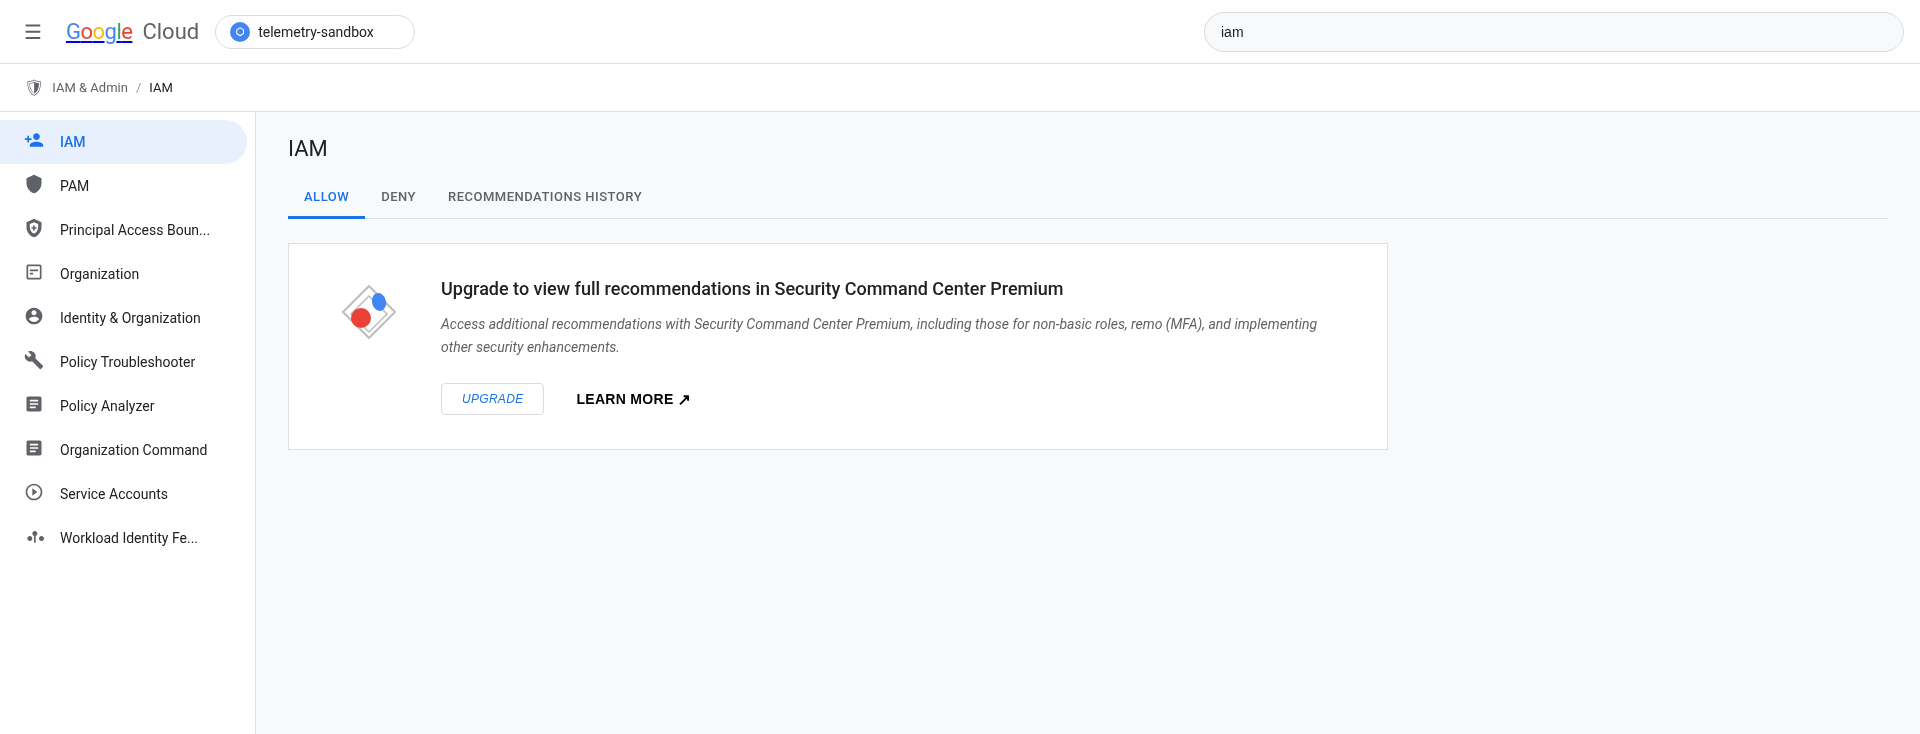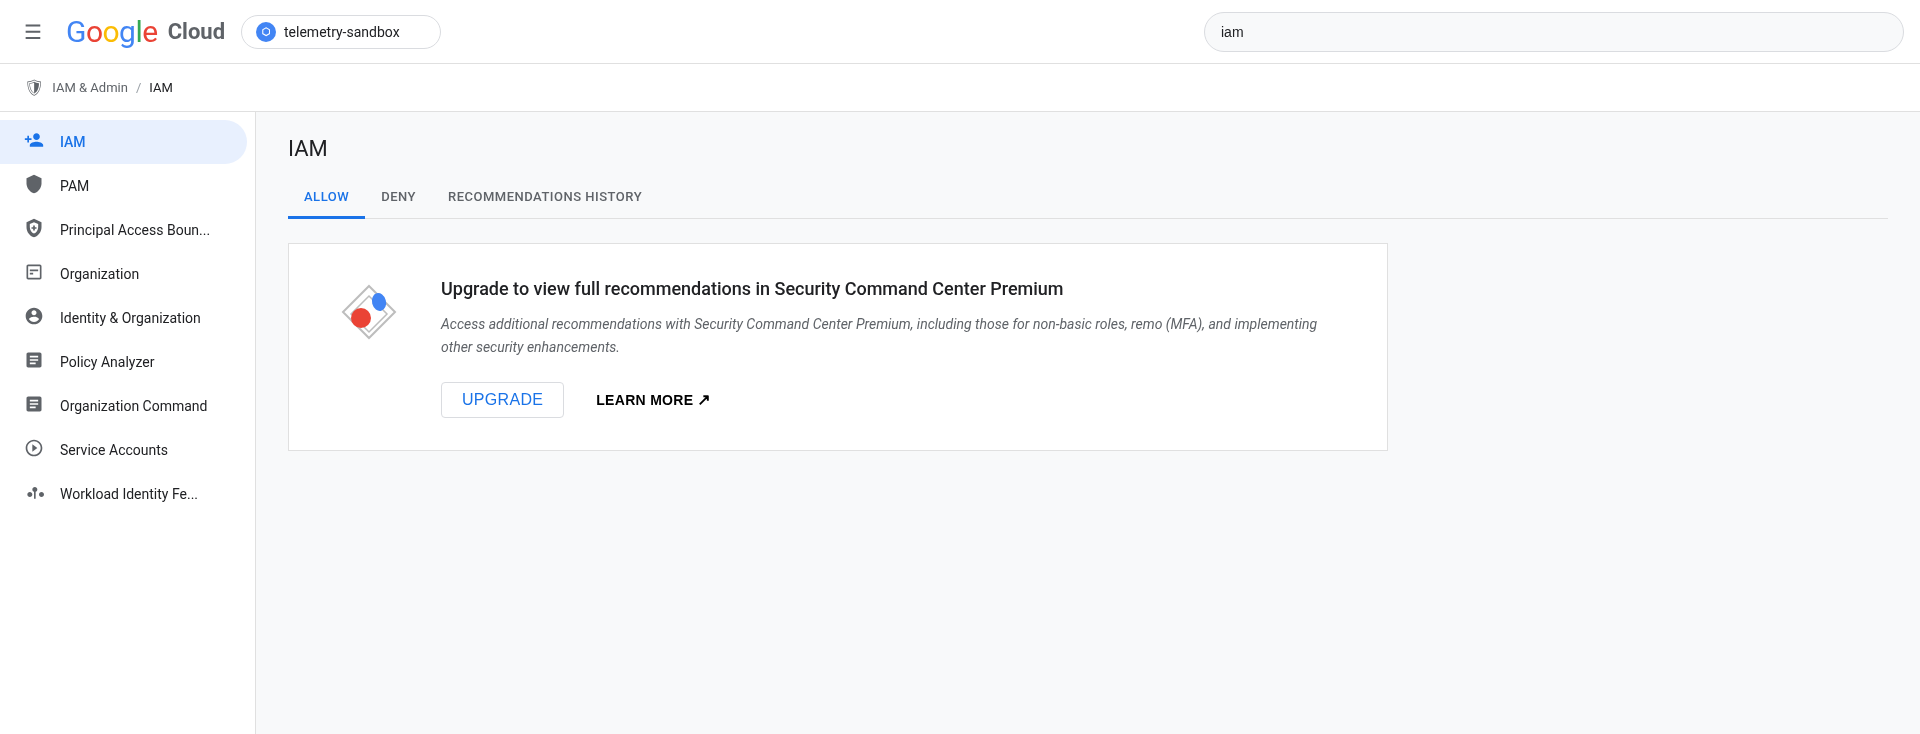--- a/index.html
+++ b/index.html
@@ -10,28 +10,28 @@
       display: flex;
       align-items: center;
       height: 64px;
       background: #fff;
       border-bottom: 1px solid #e0e0e0;
       padding: 0 16px;
       gap: 16px;
     }
     .topbar-menu-icon { cursor: pointer; padding: 8px; color: #5f6368; font-size: 20px; }
     .topbar-logo { display: flex; align-items: center; gap: 6px; text-decoration: none; }
-    .logo-google { font-size: 30px; font-weight: 400; letter-spacing: -0.5px; }
+    .logo-google { font-size: 22px; font-weight: 400; letter-spacing: -0.5px; text-decoration: underline; }
     .logo-g { color: #4285f4; }
     .logo-o1 { color: #ea4335; }
     .logo-o2 { color: #fbbc04; }
     .logo-g2 { color: #4285f4; }
     .logo-l { color: #34a853; }
     .logo-e { color: #ea4335; }
-    .logo-cloud { color: #5f6368; font-size: 22px; font-weight: 700; margin-left: 4px; text-align: center; }
+    .logo-cloud { color: #5f6368; font-size: 22px; font-weight: 400; margin-left: 4px; text-align: center; }
 
     .project-selector {
       display: flex;
       align-items: center;
       gap: 8px;
       border: 1px solid #dadce0;
       border-radius: 24px;
       padding: 6px 14px;
       cursor: pointer;
       background: #fff;
@@ -184,24 +184,25 @@
       max-width: 900px;
       font-style: italic;
     }
     .upgrade-actions { display: flex; gap: 16px; align-items: center; }
     .btn-upgrade {
       padding: 8px 20px;
       border: 1px solid #dadce0;
       border-radius: 4px;
       background: #fff;
       color: #1a73e8;
-      font-size: 16px;
+      font-size: 12px;
       font-weight: 500;
       cursor: pointer;
       letter-spacing: 0.3px;
+      font-style: italic;
     }
     .btn-learn-more {
       padding: 8px 16px;
       background: transparent;
       border: none;
       color: #000000;
       font-size: 14px;
       font-weight: 700;
       cursor: pointer;
       display: flex;
@@ -287,20 +288,28 @@
 
     <div class="sidebar-item">
       <span class="sidebar-icon">
         <svg width="20" height="20" viewBox="0 0 24 24" fill="currentColor">
             <path d="M12 2C6.48 2 2 6.48 2 12s4.48 10 10 10 10-4.48 10-10S17.52 2 12 2zm0 3c1.66 0 3 1.34 3 3s-1.34 3-3 3-3-1.34-3-3 1.34-3 3-3zm0 14.2c-2.5 0-4.71-1.28-6-3.22.03-1.99 4-3.08 6-3.08 1.99 0 5.97 1.09 6 3.08-1.29 1.94-3.5 3.22-6 3.22z"></path>
           </svg>
       </span>
       <span class="sidebar-label">Identity &amp; Organization</span>
     </div>
 
+    <div class="sidebar-item">
+      <span class="sidebar-icon">
+        <svg width="20" height="20" viewBox="0 0 24 24" fill="currentColor">
+            <path d="M22.7 19l-9.1-9.1c.9-2.3.4-5-1.5-6.9-2-2-5-2.4-7.4-1.3L9 6 6 9 1.6 4.7C.4 7.1.9 10.1 2.9 12.1c1.9 1.9 4.6 2.4 6.9 1.5l9.1 9.1c.4.4 1 .4 1.4 0l2.3-2.3c.5-.4.5-1.1.1-1.4z"></path>
+          </svg>
+      </span>
+      <span class="sidebar-label">Policy Troubleshooter</span>
+    </div>
 
     <div class="sidebar-item">
       <span class="sidebar-icon">
         <svg width="20" height="20" viewBox="0 0 24 24" fill="currentColor">
             <path d="M19 3H5c-1.1 0-2 .9-2 2v14c0 1.1.9 2 2 2h14c1.1 0 2-.9 2-2V5c0-1.1-.9-2-2-2zm-5 14H7v-2h7v2zm3-4H7v-2h10v2zm0-4H7V7h10v2z"></path>
           </svg>
       </span>
       <span class="sidebar-label">Policy Analyzer</span>
     </div>
 

